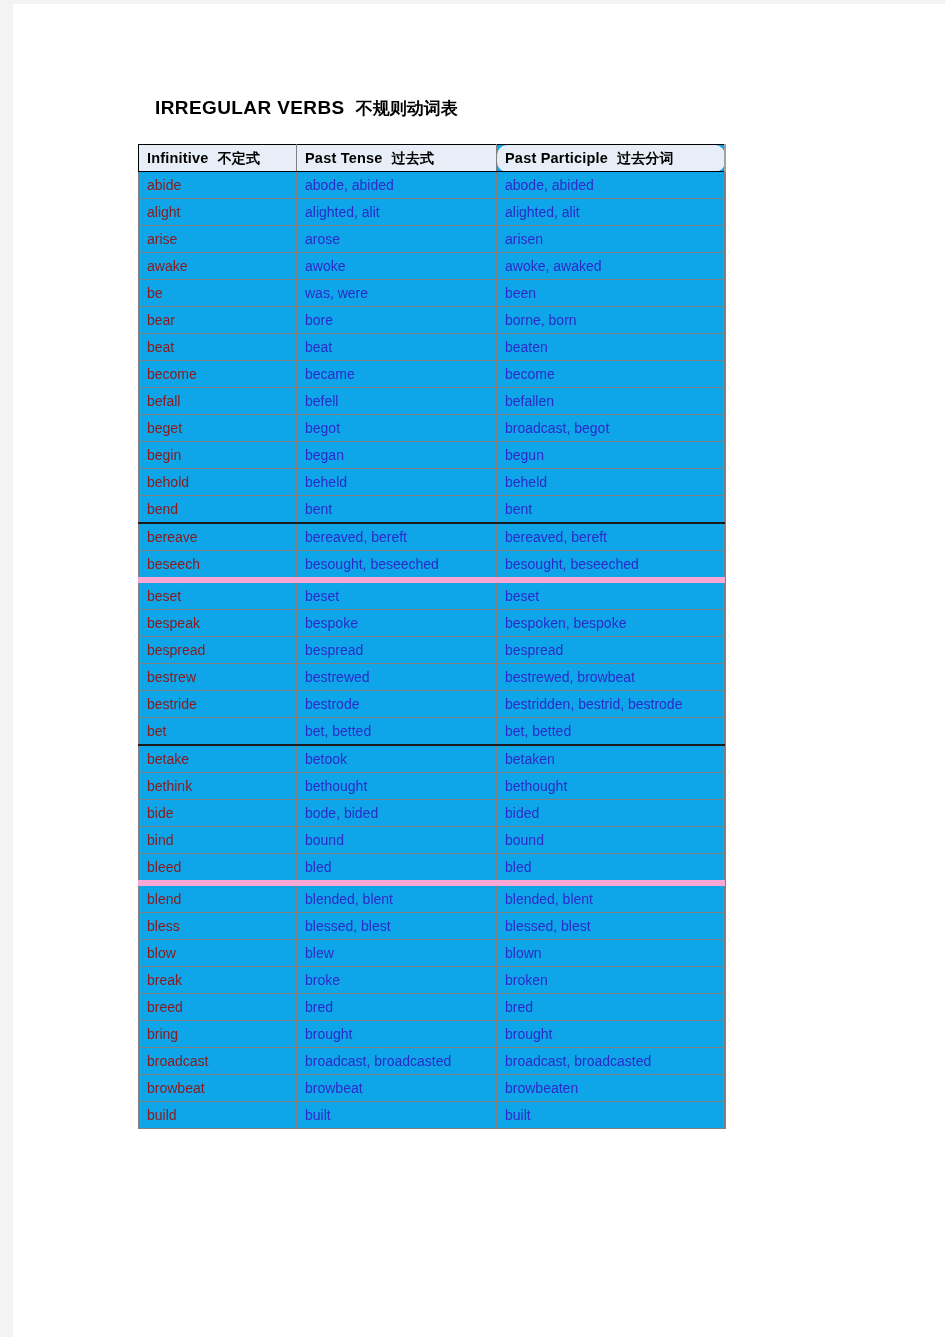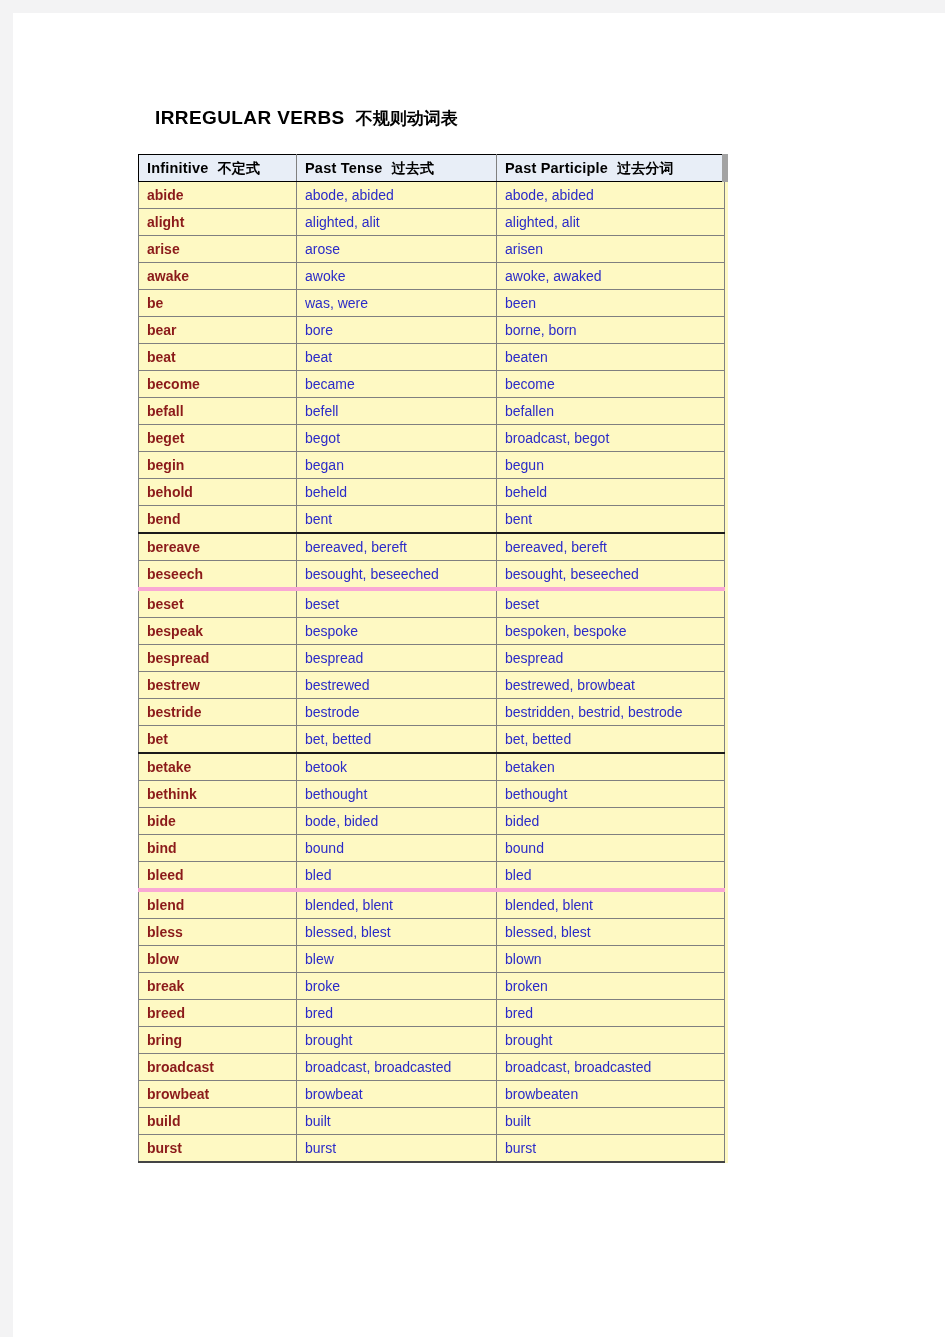--- a/index.html
+++ b/index.html
@@ -21,21 +21,21 @@
     background: #f3f3f4;
   }
   .page-edge-left {
     position: absolute;
     top: 0; left: 0;
     width: 13px; height: 1337px;
     background: #f3f3f4;
   }
   .page {
     position: absolute;
-    top: 14px; left: 13px;
+    top: 4px; left: 13px;
     width: 932px;
     height: 1324px;
     background: #ffffff;
   }
   .doc-title {
     position: absolute;
     left: 142px;
     top: 93px;
     font-size: 19px;
     font-weight: bold;
@@ -49,21 +49,21 @@
     margin-left: 11px;
     letter-spacing: 0;
   }
   table.verbs {
     position: absolute;
     left: 125px;
     top: 140px;
     width: 586px;
     border-collapse: collapse;
     table-layout: fixed;
-    background: #fef9c3;
+    background: #0ea5e9;
   }
   table.verbs col.c1 { width: 158px; }
   table.verbs col.c2 { width: 200px; }
   table.verbs col.c3 { width: 228px; }
 
   table.verbs th,
   table.verbs td {
     border: 1px solid #808080;
     padding: 2px 0 2px 8px;
     height: 22px;
@@ -76,40 +76,40 @@
     background: #e8eef7;
     color: #000000;
     font-weight: bold;
     text-align: left;
     font-size: 14.5px;
     border-top: 1px solid #000000;
     border-bottom: 1px solid #000000;
     letter-spacing: 0.2px;
   }
   table.verbs thead th:first-child { border-left: 1px solid #000000; }
-  table.verbs thead th:last-child  { border-right: 6px solid #a3a3a3; }
+  table.verbs thead th:last-child  { border-right: 2px solid #a3a3a3; border-radius: 10px; }
   table.verbs thead th .cjk {
     font-family: "DejaVu Sans", sans-serif;
     font-size: 14px;
     margin-left: 9px;
     font-weight: bold;
   }
   td.inf {
     color: #8b1a1a;
-    font-weight: bold;
+    font-weight: normal;
     font-size: 14.5px;
     margin-left: 48px;
   }
   td.form {
     color: #2b2bc8;
     font-size: 14.5px;
   }
   
   tr.sec-start td { border-top: 2px solid #1a1a1a; }
-  tr.sec-end   td { border-bottom: 4px solid #f9a8d4; }
+  tr.sec-end   td { border-bottom: 6px solid #f9a8d4; }
   tr.last-row td  { border-bottom: 2px solid #444444; }
 </style>
 </head>
 <body>
 
 <div class="page-edge-top"></div>
 <div class="page-edge-left"></div>
 
 <div class="page">
 
@@ -305,21 +305,16 @@
         <tr>
           <td class="inf">browbeat</td>
           <td class="form">browbeat</td>
           <td class="form">browbeaten</td>
         </tr>
         <tr>
           <td class="inf">build</td>
           <td class="form">built</td>
           <td class="form">built</td>
         </tr>
-        <tr class="last-row">
-          <td class="inf">burst</td>
-          <td class="form">burst</td>
-          <td class="form">burst</td>
-        </tr>
       </tbody>
   </table>
 
 </div>
 
 </body></html>

